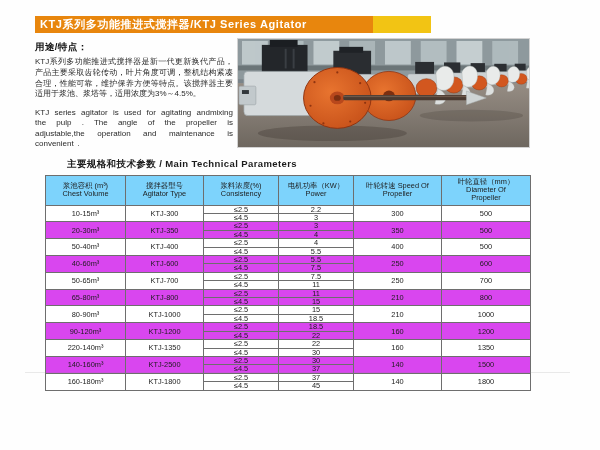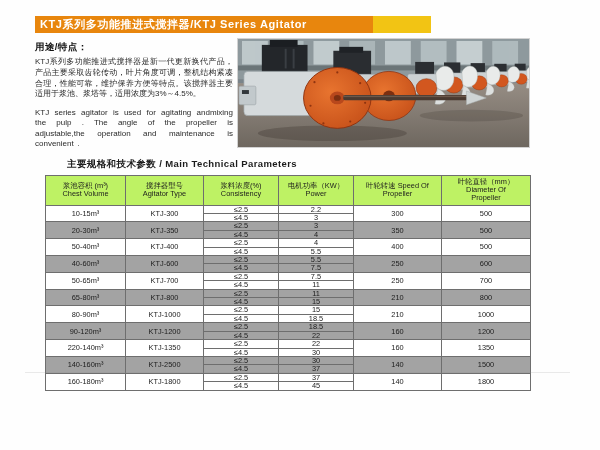--- a/index.html
+++ b/index.html
@@ -23,22 +23,22 @@
   
   .photo{position:absolute;left:237px;top:38px;width:293px;height:110px;border:1px solid #d2d2d2;box-sizing:border-box;background:#8e999d;}
   .photo svg{display:block;width:100%;height:100%;}
   
   .table-title{position:absolute;left:35px;top:158px;font-size:9.5px;font-weight:bold;letter-spacing:.4px;margin-left:32px;}
   .tech-table{
     position:absolute;left:45px;top:175px;width:485px;border-collapse:collapse;table-layout:fixed;
     font-size:7.4px;color:#1c1c1c;border:1.5px solid #3a3a3a;
   }
   .tech-table th,.tech-table td{border:1px solid #6e6e6e;text-align:center;padding:0;height:6.6px;line-height:7.4px;font-weight:normal;overflow:hidden;}
-  .tech-table thead th{background:#bef264;padding:2px 0;line-height:8.2px;vertical-align:middle;}
-  .tech-table tr.shaded td{background:#a3a3a3;}
+  .tech-table thead th{background:#7dd3fc;padding:2px 0;line-height:8.2px;vertical-align:middle;}
+  .tech-table tr.shaded td{background:#d946ef;}
   .tech-table td{background:#ffffff;}
   
   .artifact{position:absolute;left:25px;top:372px;width:545px;height:1px;background:rgba(140,140,140,.18);}
 </style>
 </head>
 <body>
 
 <div class="page">
 
   <div class="header-bar">

